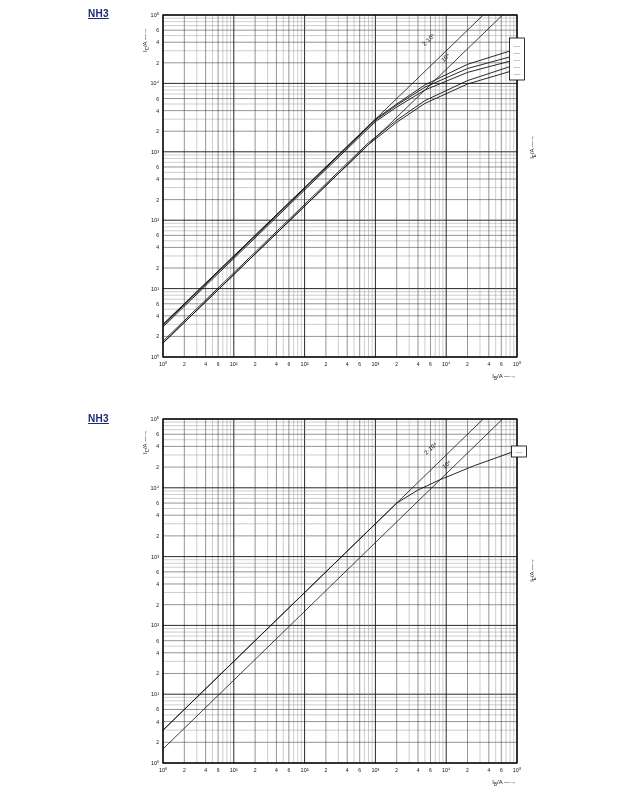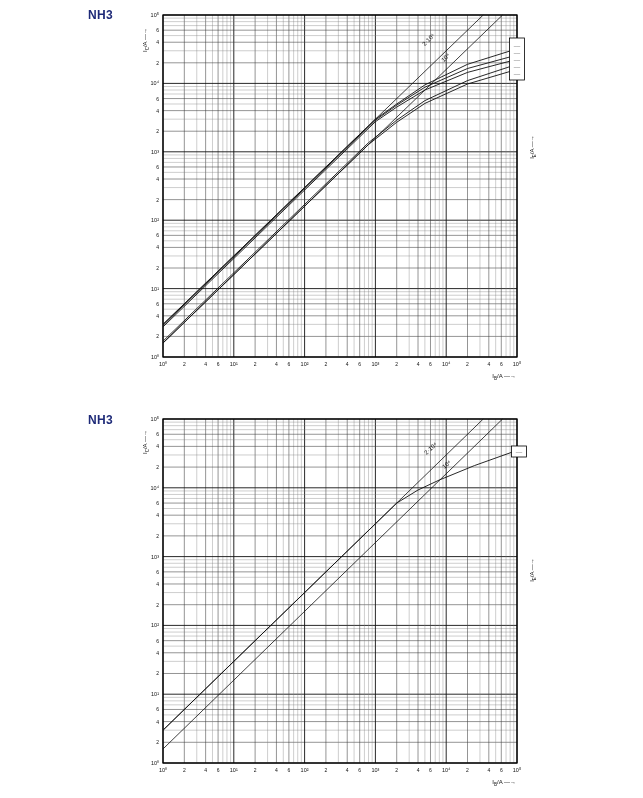--- a/index.html
+++ b/index.html
@@ -1,18 +1,18 @@
 <!DOCTYPE html>
 <html><head>
 <meta charset="utf-8">
 <style>
   html,body{margin:0;padding:0;background:#ffffff;}
   body{width:643px;height:798px;position:relative;overflow:hidden;
        font-family:"Liberation Sans", sans-serif;}
-  .chart-title{position:absolute;font-weight:bold;font-size:12px;letter-spacing:.3px;}
+  .chart-title{position:absolute;font-weight:bold;font-size:10px;letter-spacing:.3px;text-decoration:underline;}
   svg{display:block;position:absolute;left:0;}
   text{fill:#111;}
   .axlab{font-size:6px;fill:#111;}
   .sub{font-size:4.5px;}
   .frame{fill:none;stroke:#000;stroke-width:1.3;}
 </style>
 </head>
 <body>
 
 <div class="chart-title" style="top:8px;left:88px;color:#1e2a78;">NH3</div>

